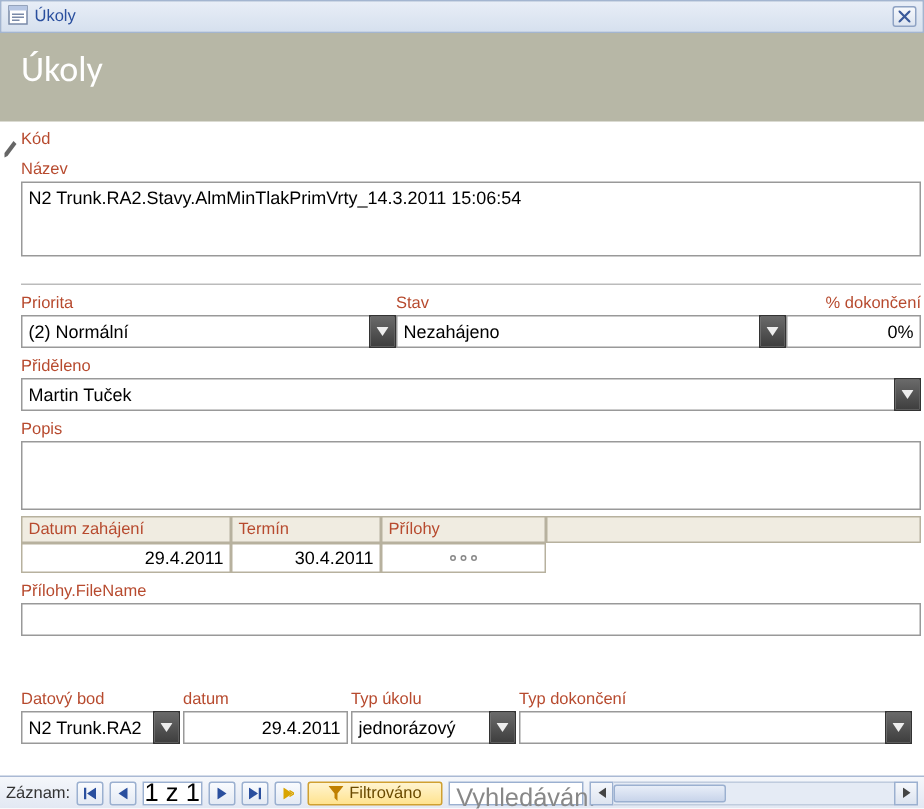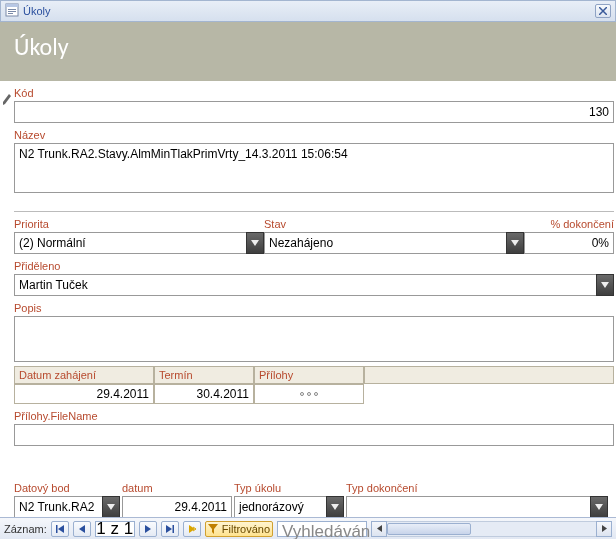--- a/index.html
+++ b/index.html
@@ -33,21 +33,21 @@
   .tbl-cell.att { justify-content: center; gap: 3px; }
   .att-dot { width:4px; height:4px; border:1px solid #888; border-radius:50%; }
   .spacer-row { height: 30px; background: #fff; }
   .bottom-row { display:flex; gap: 2px; padding-right: 6px; }
   .bottom-col { display:flex; flex-direction:column; }
   .nav-bar { position: absolute; bottom: 0; left: 0; right: 0; height: 22px; background: linear-gradient(#f5f7fb,#e2e8f3); border-top: 1px solid #aab9d4; display:flex; align-items:center; padding: 0 4px; gap: 4px; }
   .nav-bar .lbl { font-size: 11px; color: #333; }
   .nav-btn { width: 18px; height: 16px; background: linear-gradient(#f9fbfe,#e4eaf4); border: 1px solid #9bb0d0; border-radius: 2px; display:flex; align-items:center; justify-content:center; cursor:pointer; }
   .nav-btn svg { width:8px; height:8px; fill:#2a4f9e; }
   .nav-pos { width: 40px; height: 16px; border: 1px solid #9bb0d0; background:#fff; font-size:17px; text-align:center; line-height:14px; }
-  .filter-pill { height:16px; border:1px solid #d0a030; background: linear-gradient(#fff4d0,#ffe38f); border-radius:2px; display:flex; align-items:center; padding:0 2px; gap:4px; font-size:11px; color:#6a4a00; cursor:pointer;}
+  .filter-pill { height:16px; border:1px solid #d0a030; background: linear-gradient(#fff4d0,#ffe38f); border-radius:2px; display:flex; align-items:center; padding:0 13px; gap:4px; font-size:11px; color:#6a4a00; cursor:pointer;}
   .filter-pill svg { width:10px; height:10px; fill:#c08000; }
   .search-box { height:16px; border:1px solid #9bb0d0; background:#fff; font-size:17px; padding:0 4px; width:90px; color:#888; display:flex; align-items:flex-start;}
   .hscroll { flex:1; height:16px; display:flex; align-items:center; }
   .hscroll-btn { width:16px; height:16px; background: linear-gradient(#f5f7fb,#dde4f0); border:1px solid #9bb0d0; display:flex; align-items:center; justify-content:center; cursor:pointer;}
   .hscroll-btn svg { width:7px; height:7px; fill:#444; }
   .hscroll-track { flex:1; height:16px; background:#e5ebf5; border-top:1px solid #c0ccde; border-bottom:1px solid #c0ccde; position:relative;}
   .hscroll-thumb { position:absolute; left:0; top:1px; bottom:1px; width:40%; background: linear-gradient(#e8eef8,#c8d4ea); border:1px solid #9bb0d0; border-radius:2px;}
   .win-icon svg { width:14px; height:14px; }
 </style>
 </head>
@@ -81,23 +81,20 @@
 
 <div class="record-marker">
   <svg viewBox="0 0 10 14">
       <path d="M1 13 L1 10 L7 2 L9 4 L3 12 Z" fill="#666"></path>
     </svg>
 </div>
 
 <div class="form-body">
 
   <div class="label">Kód</div>
-  <div class="field-box right">
-      <span>130</span>
-    </div>
 
   <div class="label">Název</div>
   <div class="field-multiline"><span>N2 Trunk.RA2.Stavy.AlmMinTlakPrimVrty_14.3.2011 15:06:54</span></div>
 
   <div class="hline"></div>
 
   <div class="row">
     <div class="col" style="flex:0 0 250px;">
       <div class="label">Priorita</div>
       <div class="select-wrap">

